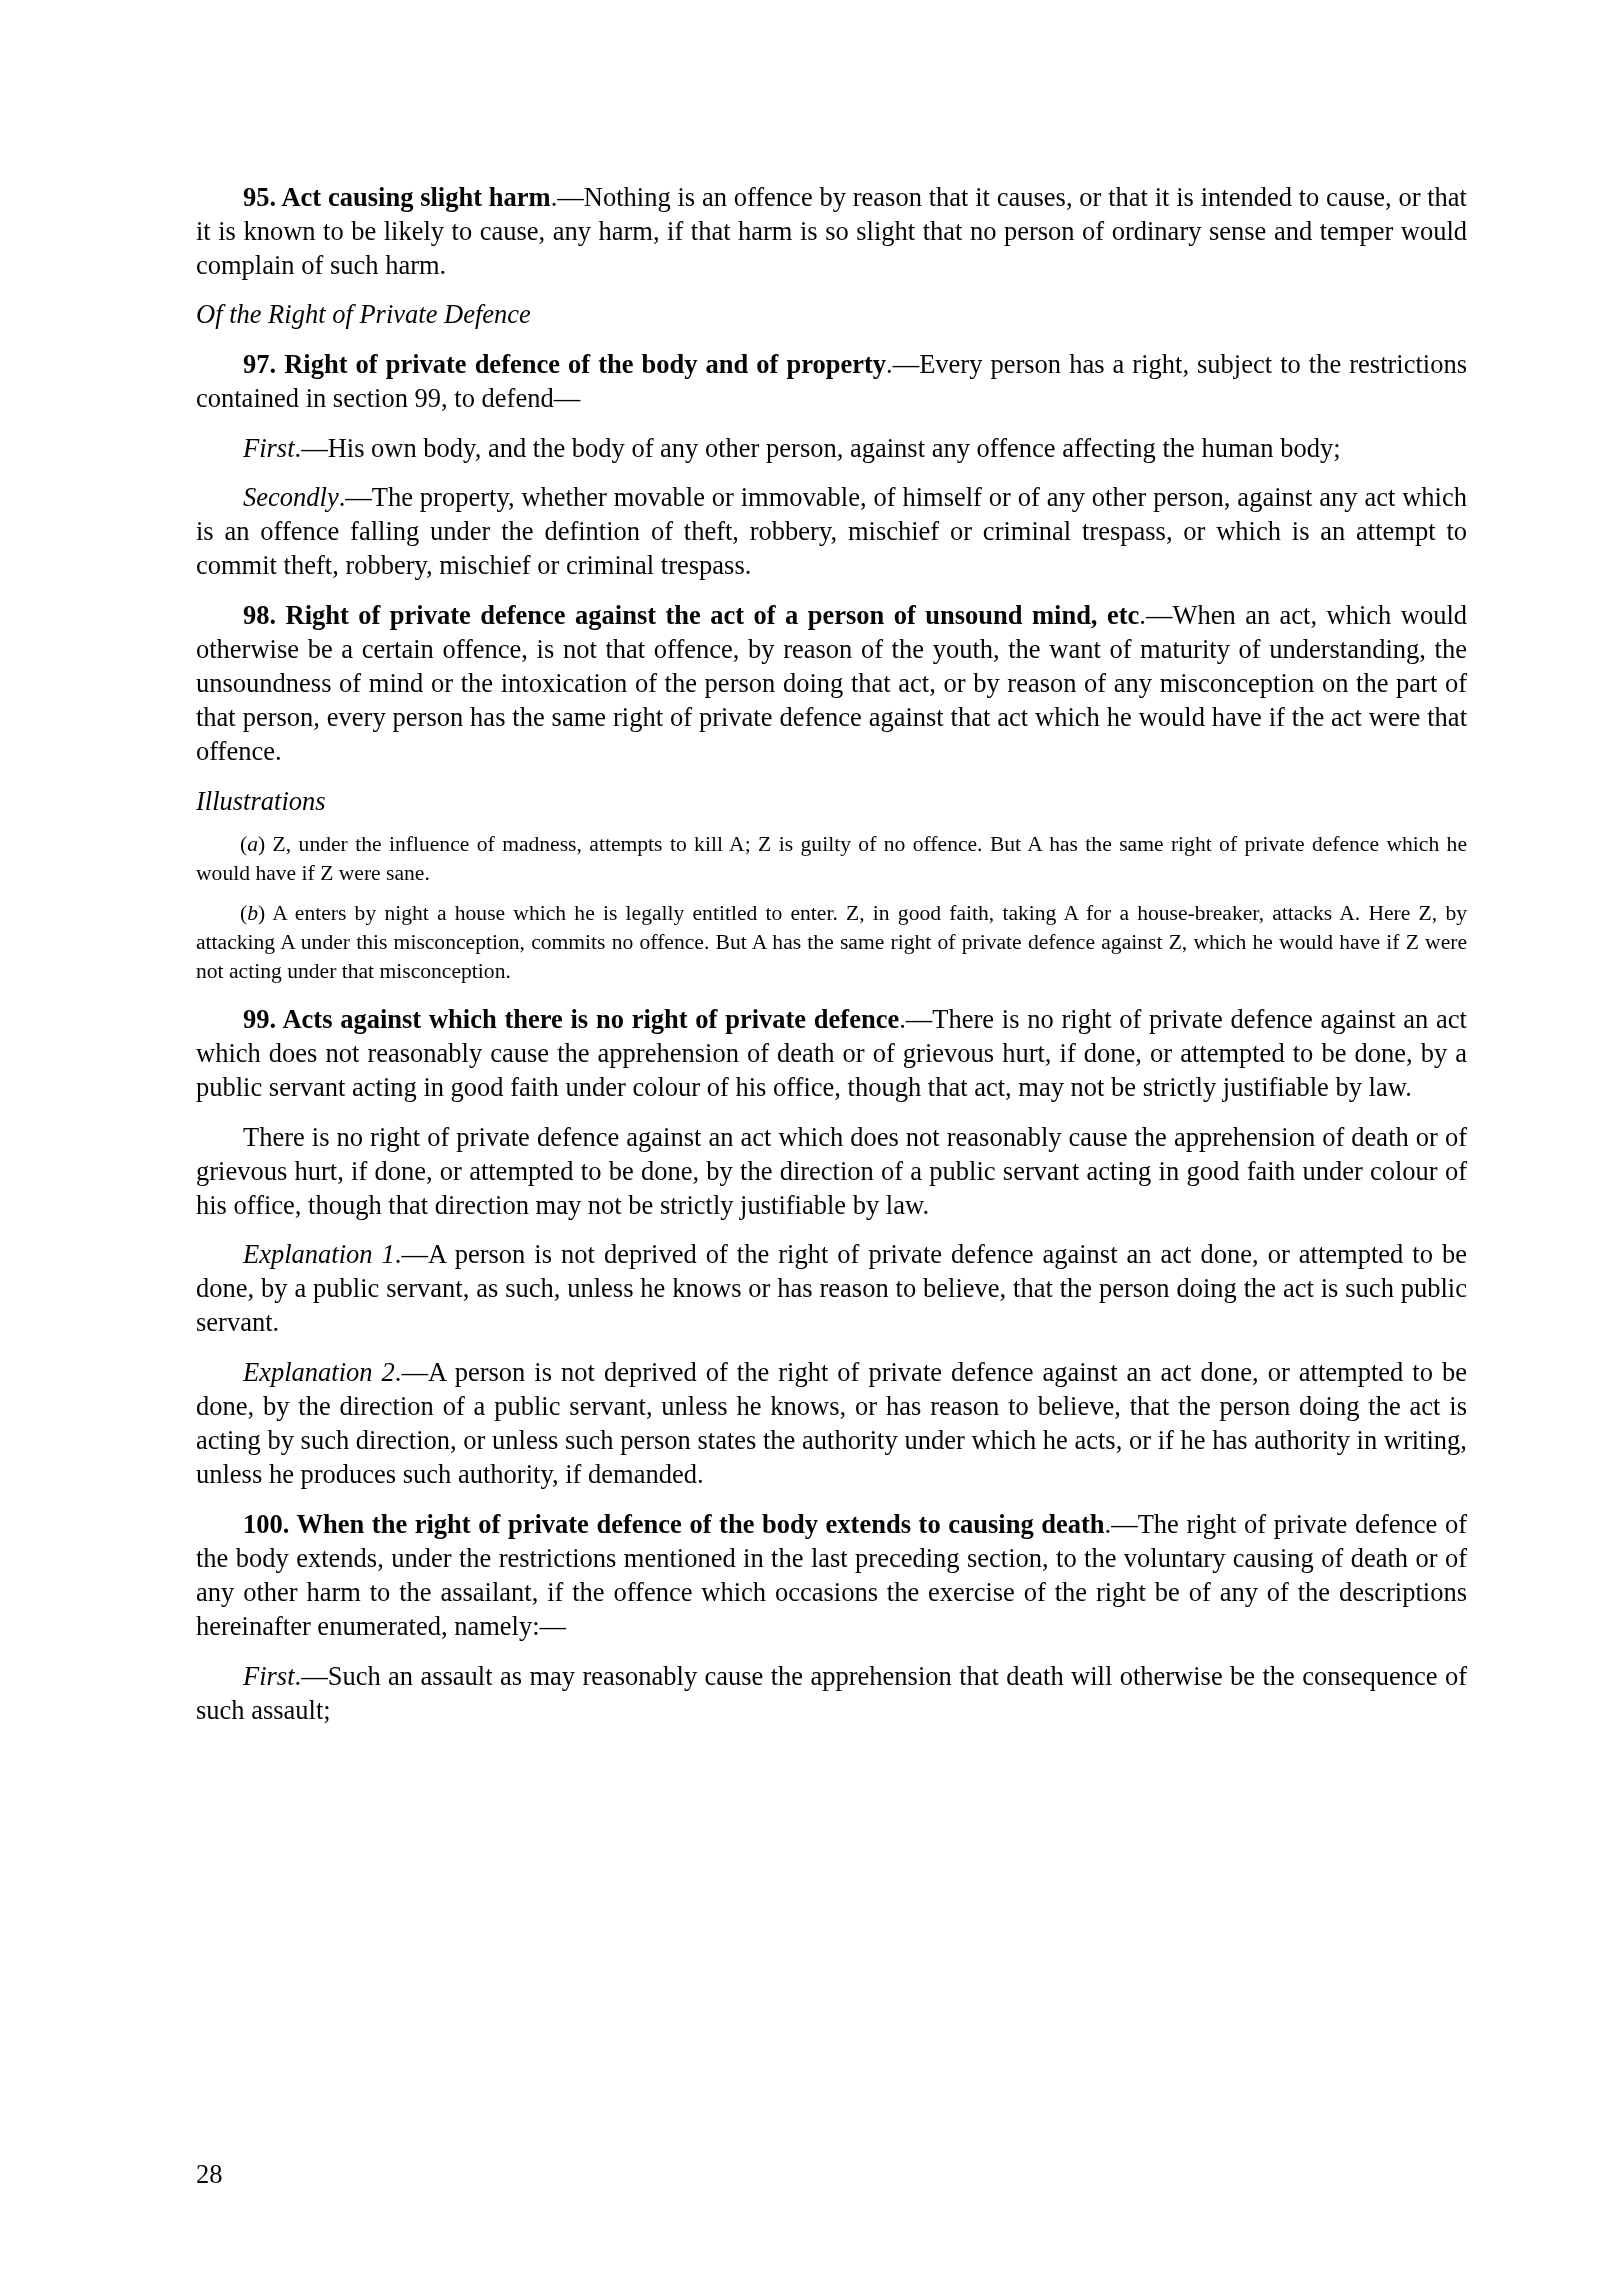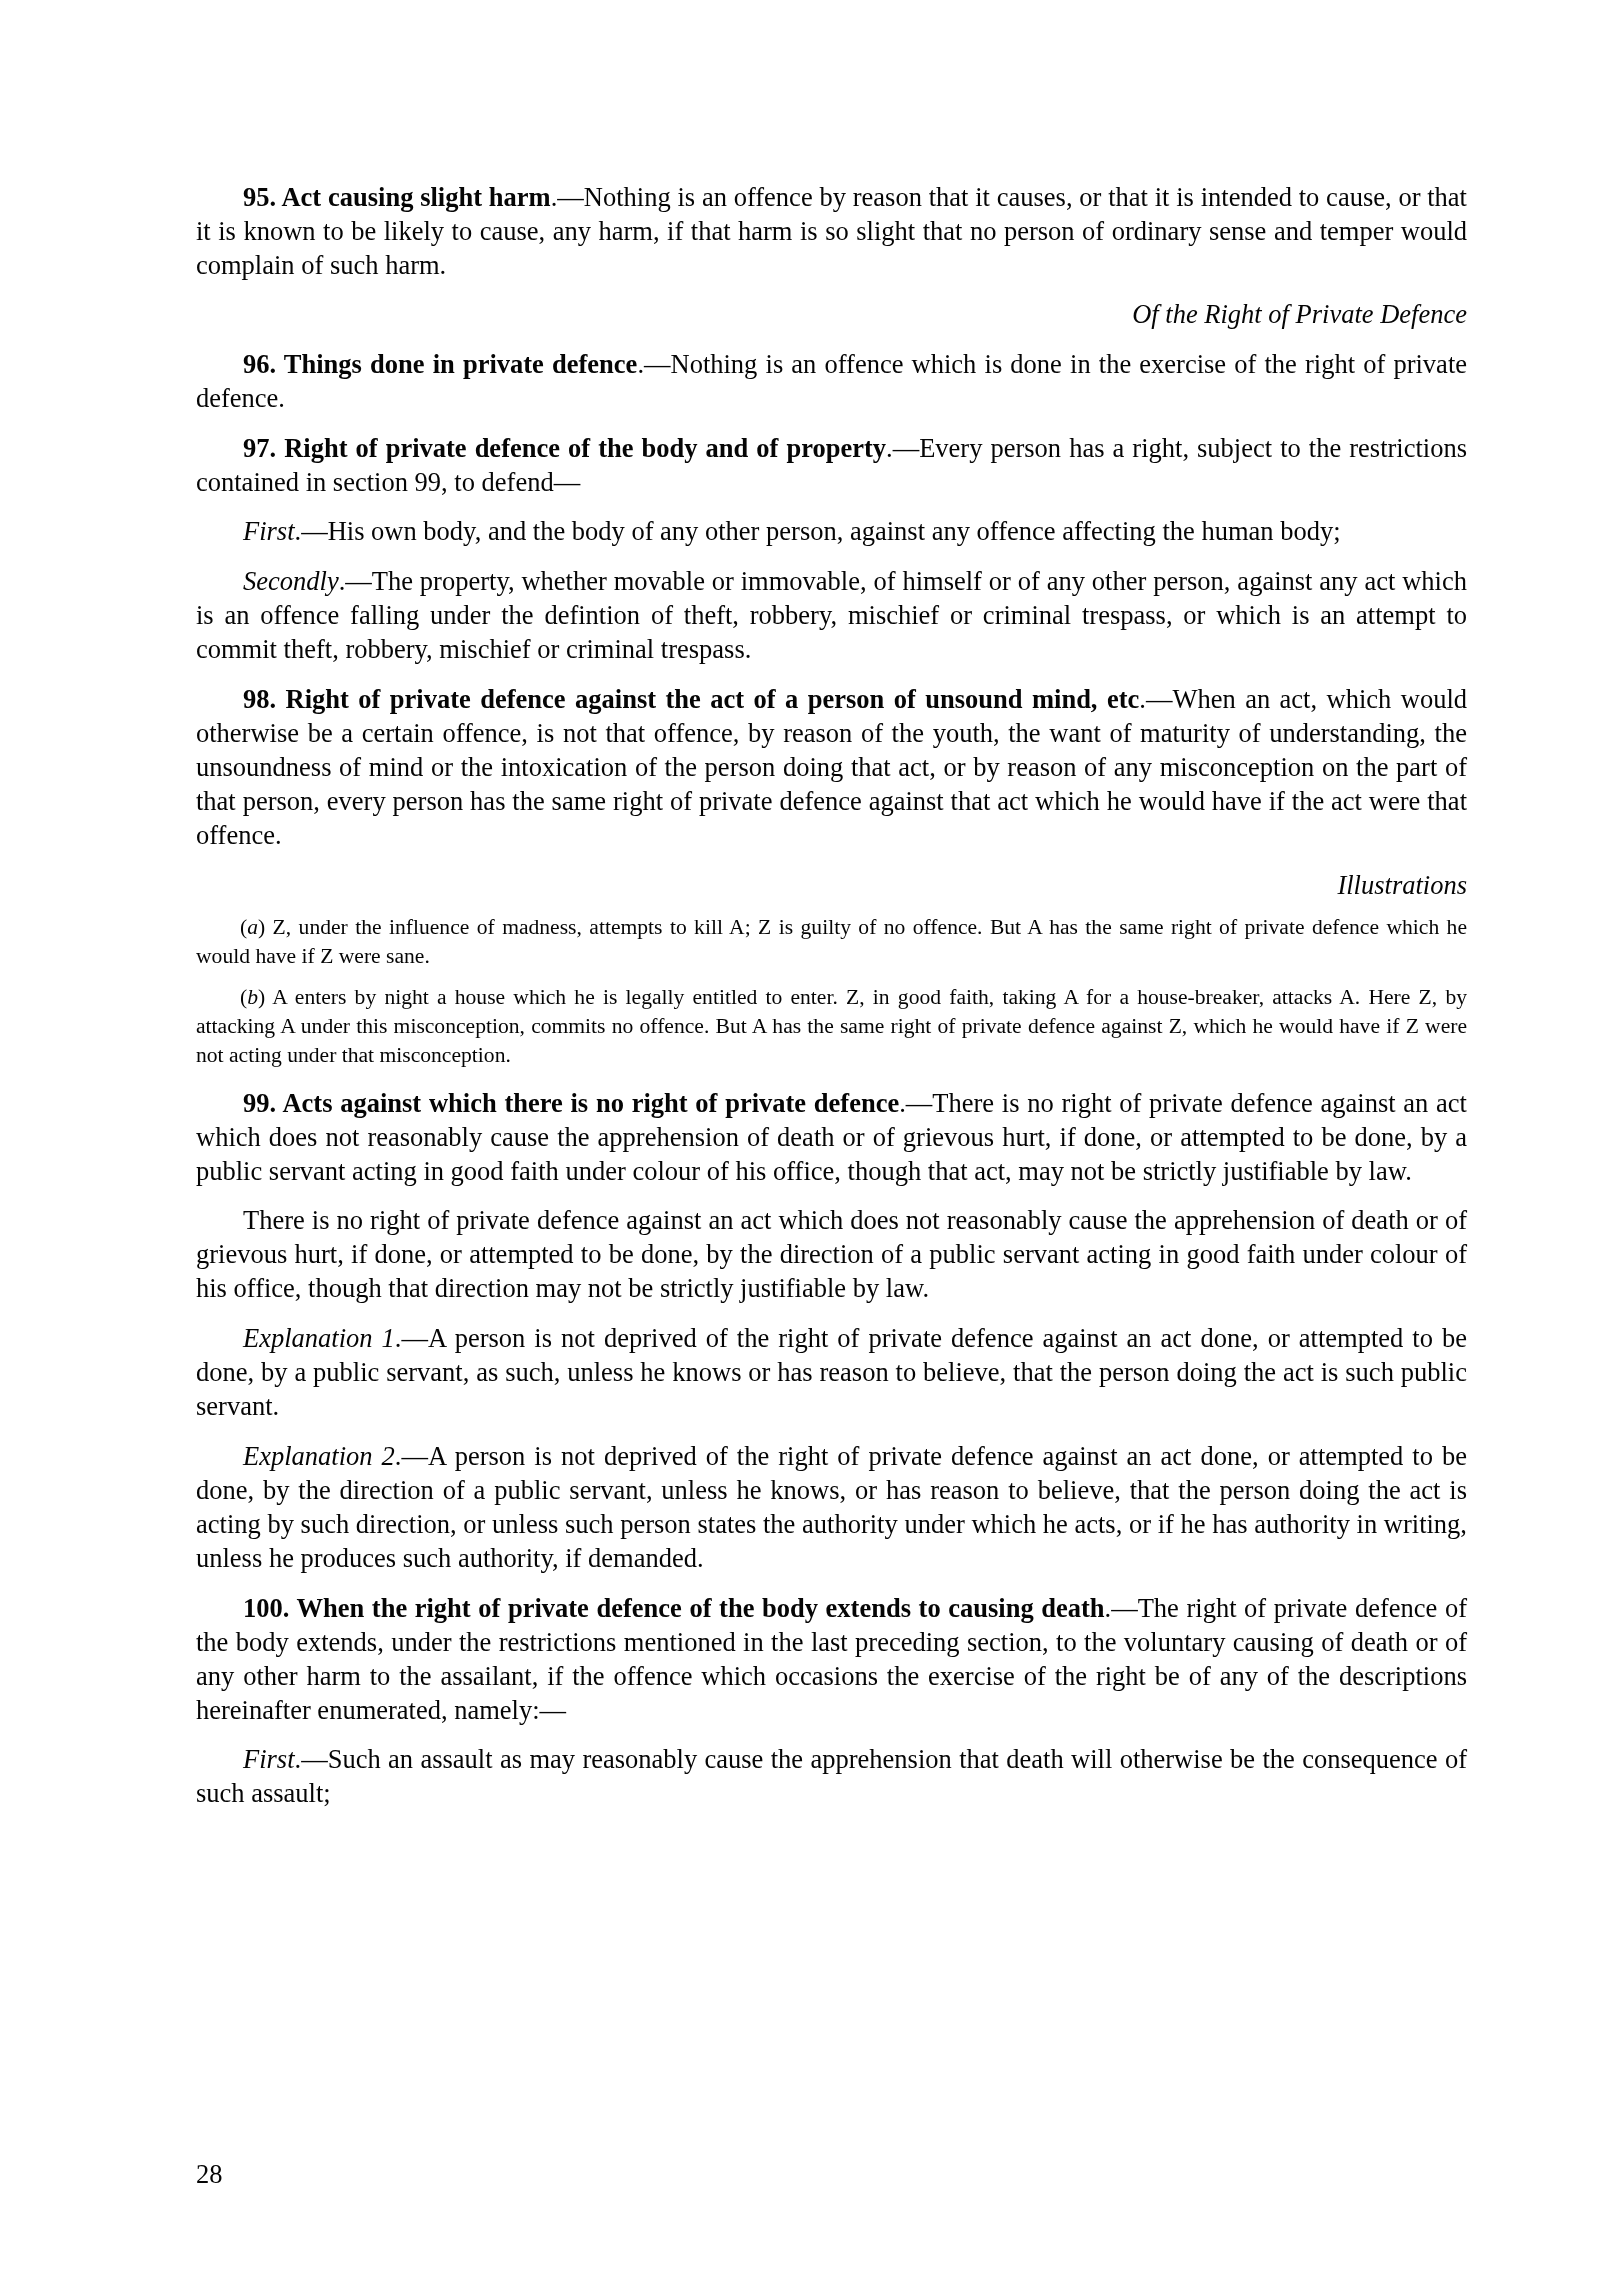--- a/index.html
+++ b/index.html
@@ -22,21 +22,21 @@
     width: 1271px;
   }
   .content p {
     margin: 15.7px 0 0 0;
     font-size: 26.5px;
     line-height: 34px;
     text-align: justify;
     text-indent: 47px;
   }
   .content p.heading {
-    text-align: right;
+    text-align: left;
     font-style: italic;
     text-indent: 0;
   }
   .content p.illustration {
     font-size: 21.6px;
     line-height: 29px;
     margin-top: 11.8px;
     text-indent: 44px;
   }
   .bold { font-weight: bold; }
@@ -50,21 +50,20 @@
     line-height: 34px;
   }
 </style>
 </head>
 <body>
 
 <div class="page">
   <main class="content">
       <p class="section"><span class="bold">95. Act causing slight harm</span><span>.—Nothing is an offence by reason that it causes, or that it is intended to cause, or that it is known to be likely to cause, any harm, if that harm is so slight that no person of ordinary sense and temper would complain of such harm.</span></p>
       <p class="heading"><span class="italic">Of the Right of Private Defence</span></p>
-      <p class="section"><span class="bold">96. Things done in private defence</span><span>.—Nothing is an offence which is done in the exercise of the right of private defence.</span></p>
       <p class="section"><span class="bold">97. Right of private defence of the body and of property</span><span>.—Every person has a right, subject to the restrictions contained in section 99, to defend—</span></p>
       <p class="section"><span class="italic">First</span><span>.—His own body, and the body of any other person, against any offence affecting the human body;</span></p>
       <p class="section"><span class="italic">Secondly</span><span>.—The property, whether movable or immovable, of himself or of any other person, against any act which is an offence falling under the defintion of theft, robbery, mischief or criminal trespass, or which is an attempt to commit theft, robbery, mischief or criminal trespass.</span></p>
       <p class="section"><span class="bold">98. Right of private defence against the act of a person of unsound mind, etc</span><span>.—When an act, which would otherwise be a certain offence, is not that offence, by reason of the youth, the want of maturity of understanding, the unsoundness of mind or the intoxication of the person doing that act, or by reason of any misconception on the part of that person, every person has the same right of private defence against that act which he would have if the act were that offence.</span></p>
       <p class="heading"><span class="italic">Illustrations</span></p>
       <p class="illustration"><span>(</span><span class="italic">a</span><span>) Z, under the influence of madness, attempts to kill A; Z is guilty of no offence. But A has the same right of private defence which he would have if Z were sane.</span></p>
       <p class="illustration"><span>(</span><span class="italic">b</span><span>) A enters by night a house which he is legally entitled to enter. Z, in good faith, taking A for a house-breaker, attacks A. Here Z, by attacking A under this misconception, commits no offence. But A has the same right of private defence against Z, which he would have if Z were not acting under that misconception.</span></p>
       <p class="section"><span class="bold">99. Acts against which there is no right of private defence</span><span>.—There is no right of private defence against an act which does not reasonably cause the apprehension of death or of grievous hurt, if done, or attempted to be done, by a public servant acting in good faith under colour of his office, though that act, may not be strictly justifiable by law.</span></p>
       <p class="section"><span>There is no right of private defence against an act which does not reasonably cause the apprehension of death or of grievous hurt, if done, or attempted to be done, by the direction of a public servant acting in good faith under colour of his office, though that direction may not be strictly justifiable by law.</span></p>
       <p class="section"><span class="italic">Explanation 1</span><span>.—A person is not deprived of the right of private defence against an act done, or attempted to be done, by a public servant, as such, unless he knows or has reason to believe, that the person doing the act is such public servant.</span></p>

